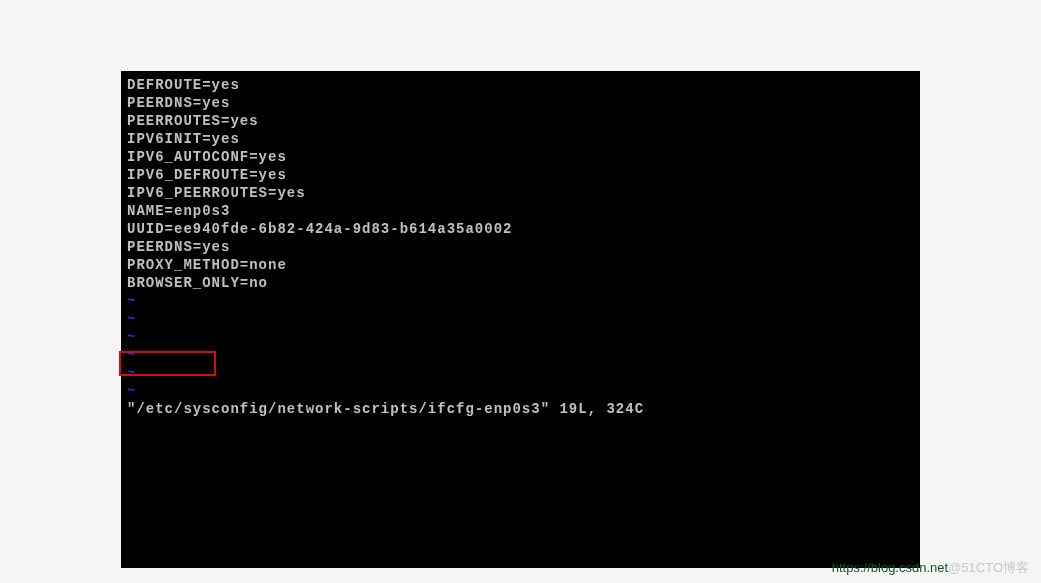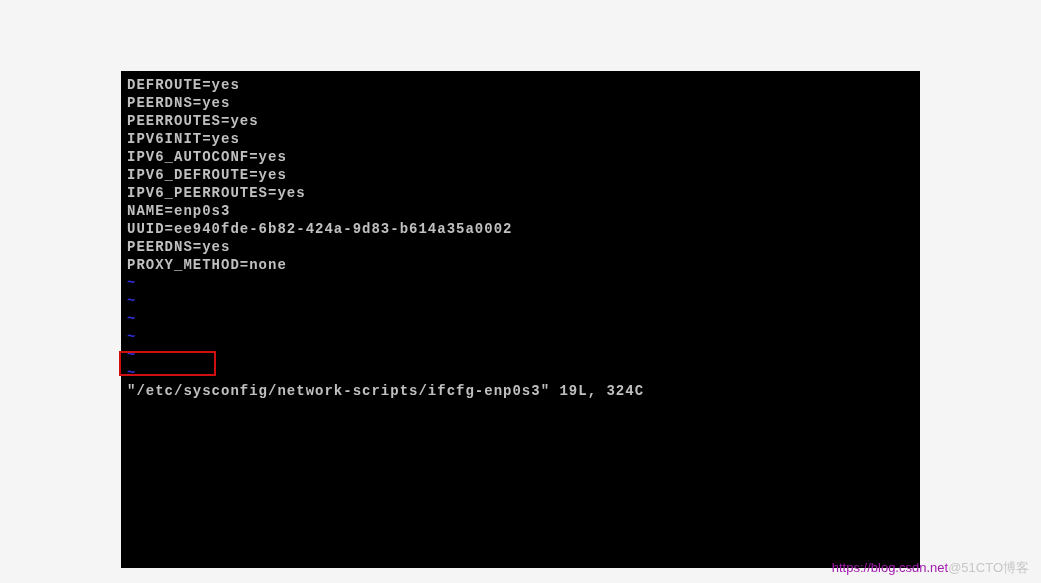--- a/index.html
+++ b/index.html
@@ -47,38 +47,39 @@
       position: absolute;
       right: 12px;
       bottom: 6px;
       color: #c7c7c7;
       font-size: 13px;
       font-family: Arial, sans-serif;
       letter-spacing: 0;
       font-weight: normal;
     }
     .watermark .faint {
-      color: #a21caf;
+      color: #14532d;
     }
   </style>
 </head>
 <body>
 
 <div class="terminal">
   <div class="line">DEFROUTE=yes</div>
   <div class="line">PEERDNS=yes</div>
   <div class="line">PEERROUTES=yes</div>
   <div class="line">IPV6INIT=yes</div>
   <div class="line">IPV6_AUTOCONF=yes</div>
   <div class="line">IPV6_DEFROUTE=yes</div>
   <div class="line">IPV6_PEERROUTES=yes</div>
   <div class="line">NAME=enp0s3</div>
   <div class="line">UUID=ee940fde-6b82-424a-9d83-b614a35a0002</div>
   <div class="line">PEERDNS=yes</div>
   <div class="line">PROXY_METHOD=none</div>
+  <div class="line">BROWSER_ONLY=no</div>
   <div class="line tilde">~</div>
   <div class="line tilde">~</div>
   <div class="line tilde">~</div>
   <div class="line tilde">~</div>
   <div class="line tilde">~</div>
   <div class="line tilde">~</div>
   <div class="line">"/etc/sysconfig/network-scripts/ifcfg-enp0s3" 19L, 324C</div>
 </div>
 
 <div class="highlight-box" id="hl" style="top: 351px; left: 119px; width: 97px; height: 25px;"></div>

